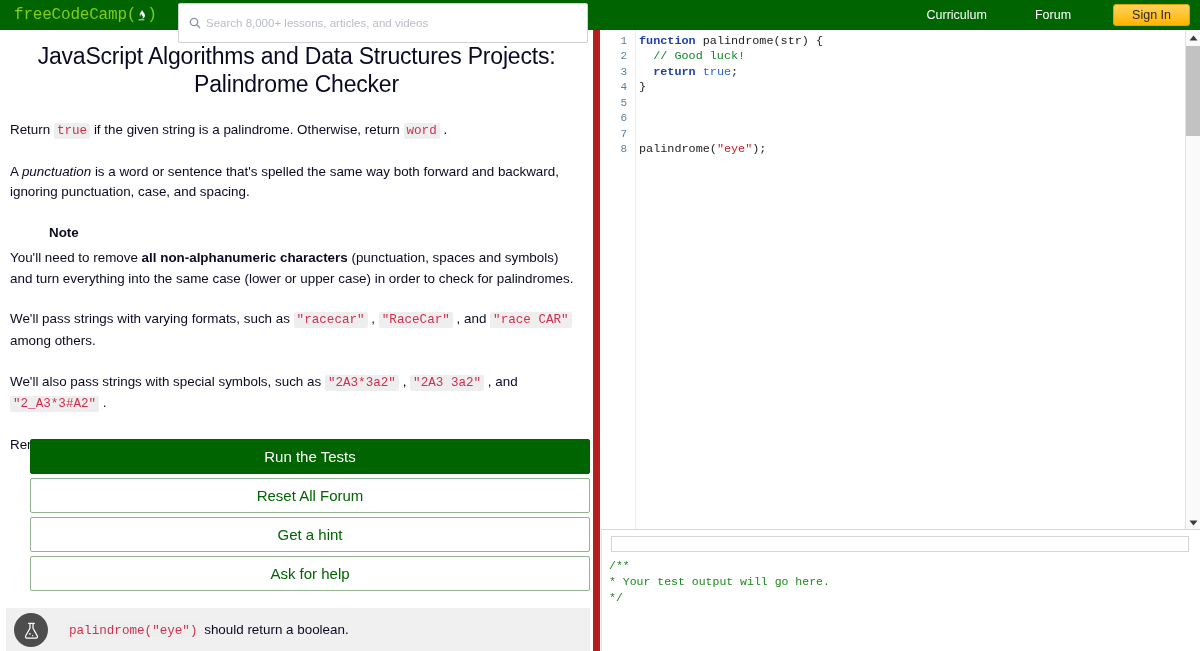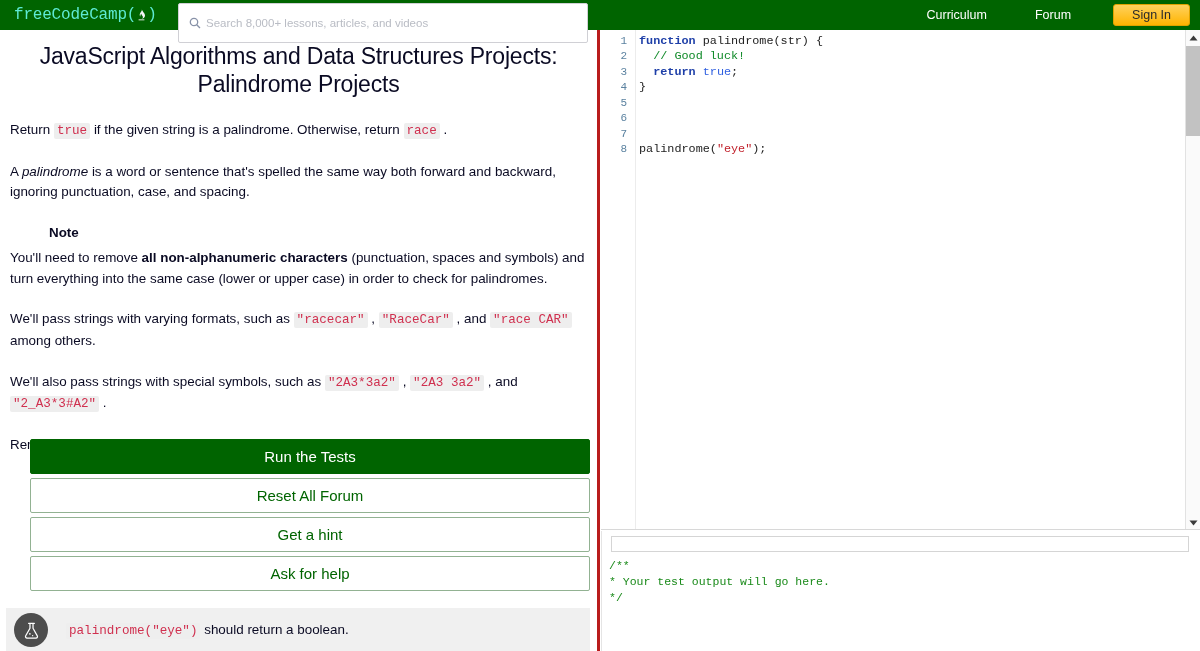--- a/index.html
+++ b/index.html
@@ -15,21 +15,21 @@
   #navbar {
     position: absolute; top: 0; left: 0;
     width: 1200px; height: 30px;
     background: #006400;
     display: flex; align-items: center;
     z-index: 20;
   }
   #logo {
     font-family: "Liberation Mono", monospace;
     font-size: 16px;
-    color: #5eead4;
+    color: #84cc16;
     margin-left: 14px;
     letter-spacing: -0.2px;
     white-space: nowrap;
     display: flex; align-items: center;
   }
   #logo .flame {
     display: inline-block;
     font-size: 14px;
     line-height: 1;
     transform: translateY(1px);
@@ -77,21 +77,21 @@
     white-space: nowrap;
     cursor: pointer;
   }
 
   
   #left-panel {
     position: absolute; top: 30px; left: 0;
     width: 600px; height: 621px;
     overflow: hidden;
     background: #fff;
-    border-right: 3px solid #b91c1c;
+    border-right: 7px solid #b91c1c;
   }
   #challenge-title {
     text-align: center;
     font-size: 23px;
     font-weight: 400;
     color: #0a0a23;
     line-height: 1.22;
     margin: 12px 8px 0 8px;
     letter-spacing: -0.2px;
   }
@@ -295,28 +295,28 @@
     <a class="nav-link" href="#">Curriculum</a>
     <a class="nav-link" href="#">Forum</a>
     <button class="signin-btn">Sign In</button>
   </div>
 </div>
 
 <div id="left-panel">
 
   <h1 id="challenge-title">
     <span style="display: block;">JavaScript Algorithms and Data Structures Projects:</span>
-    <span style="display: block;">Palindrome Projects</span>
+    <span style="display: block;">Palindrome Checker</span>
   </h1>
 
   <div class="desc" style="margin-top:22px;">
 
-    <p><span>Return </span><code class="inline">true</code><span> if the given string is a palindrome. Otherwise, return </span><code class="inline">race</code><span> .</span></p>
-
-    <p><span>A </span><em class="it">palindrome</em><span> is a word or sentence that's spelled the same way both forward and backward, ignoring punctuation, case, and spacing.</span></p>
+    <p><span>Return </span><code class="inline">true</code><span> if the given string is a palindrome. Otherwise, return </span><code class="inline">word</code><span> .</span></p>
+
+    <p><span>A </span><em class="it">punctuation</em><span> is a word or sentence that's spelled the same way both forward and backward, ignoring punctuation, case, and spacing.</span></p>
 
     <p class="tight"><span class="note-head">Note</span></p>
 
     <p><span>You'll need to remove </span><b class="bd">all non-alphanumeric characters</b><span> (punctuation, spaces and symbols) and turn everything into the same case (lower or upper case) in order to check for palindromes.</span></p>
 
     <p><span>We'll pass strings with varying formats, such as </span><code class="inline">"racecar"</code><span> , </span><code class="inline">"RaceCar"</code><span> , and </span><code class="inline">"race CAR"</code><span> among others.</span></p>
 
     <p><span>We'll also pass strings with special symbols, such as </span><code class="inline">"2A3*3a2"</code><span> , </span><code class="inline">"2A3 3a2"</code><span> , and </span><code class="inline">"2_A3*3#A2"</code><span> .</span></p>
 
     <p><span>Remember to use </span><a class="lnk" href="#">Read-Search-Ask</a><span> if you get stuck. Write your own code.</span></p>

